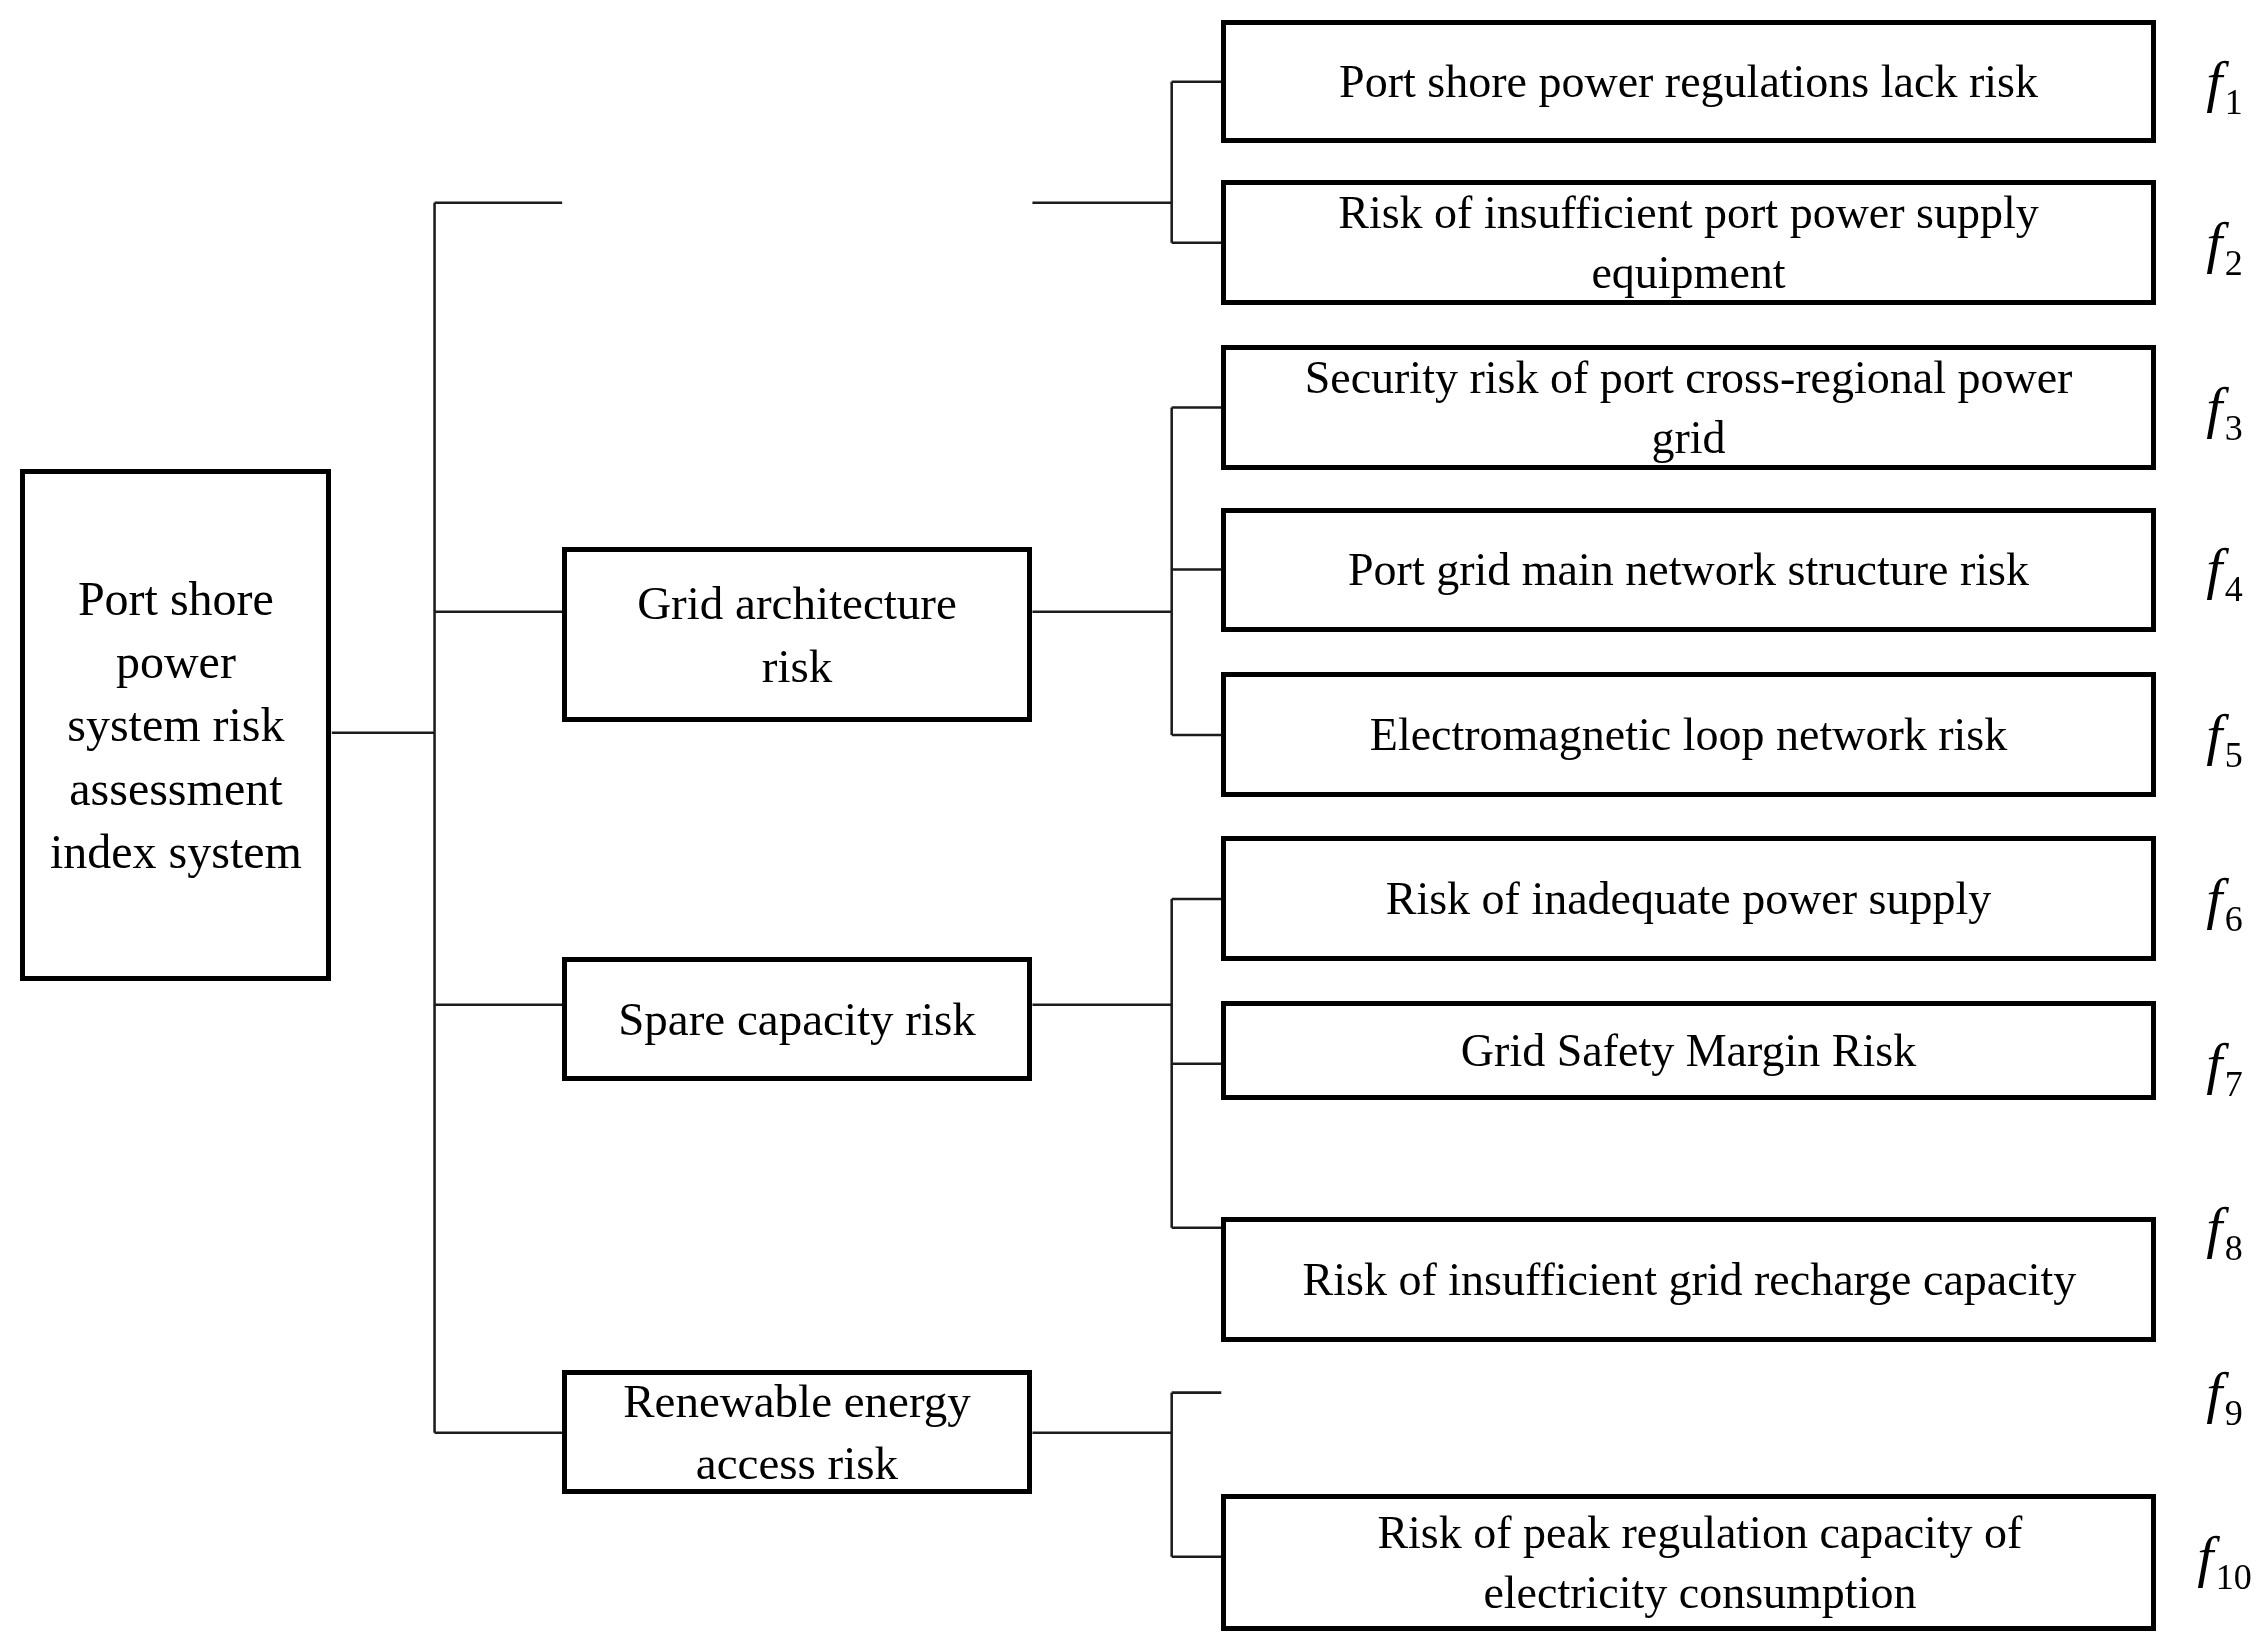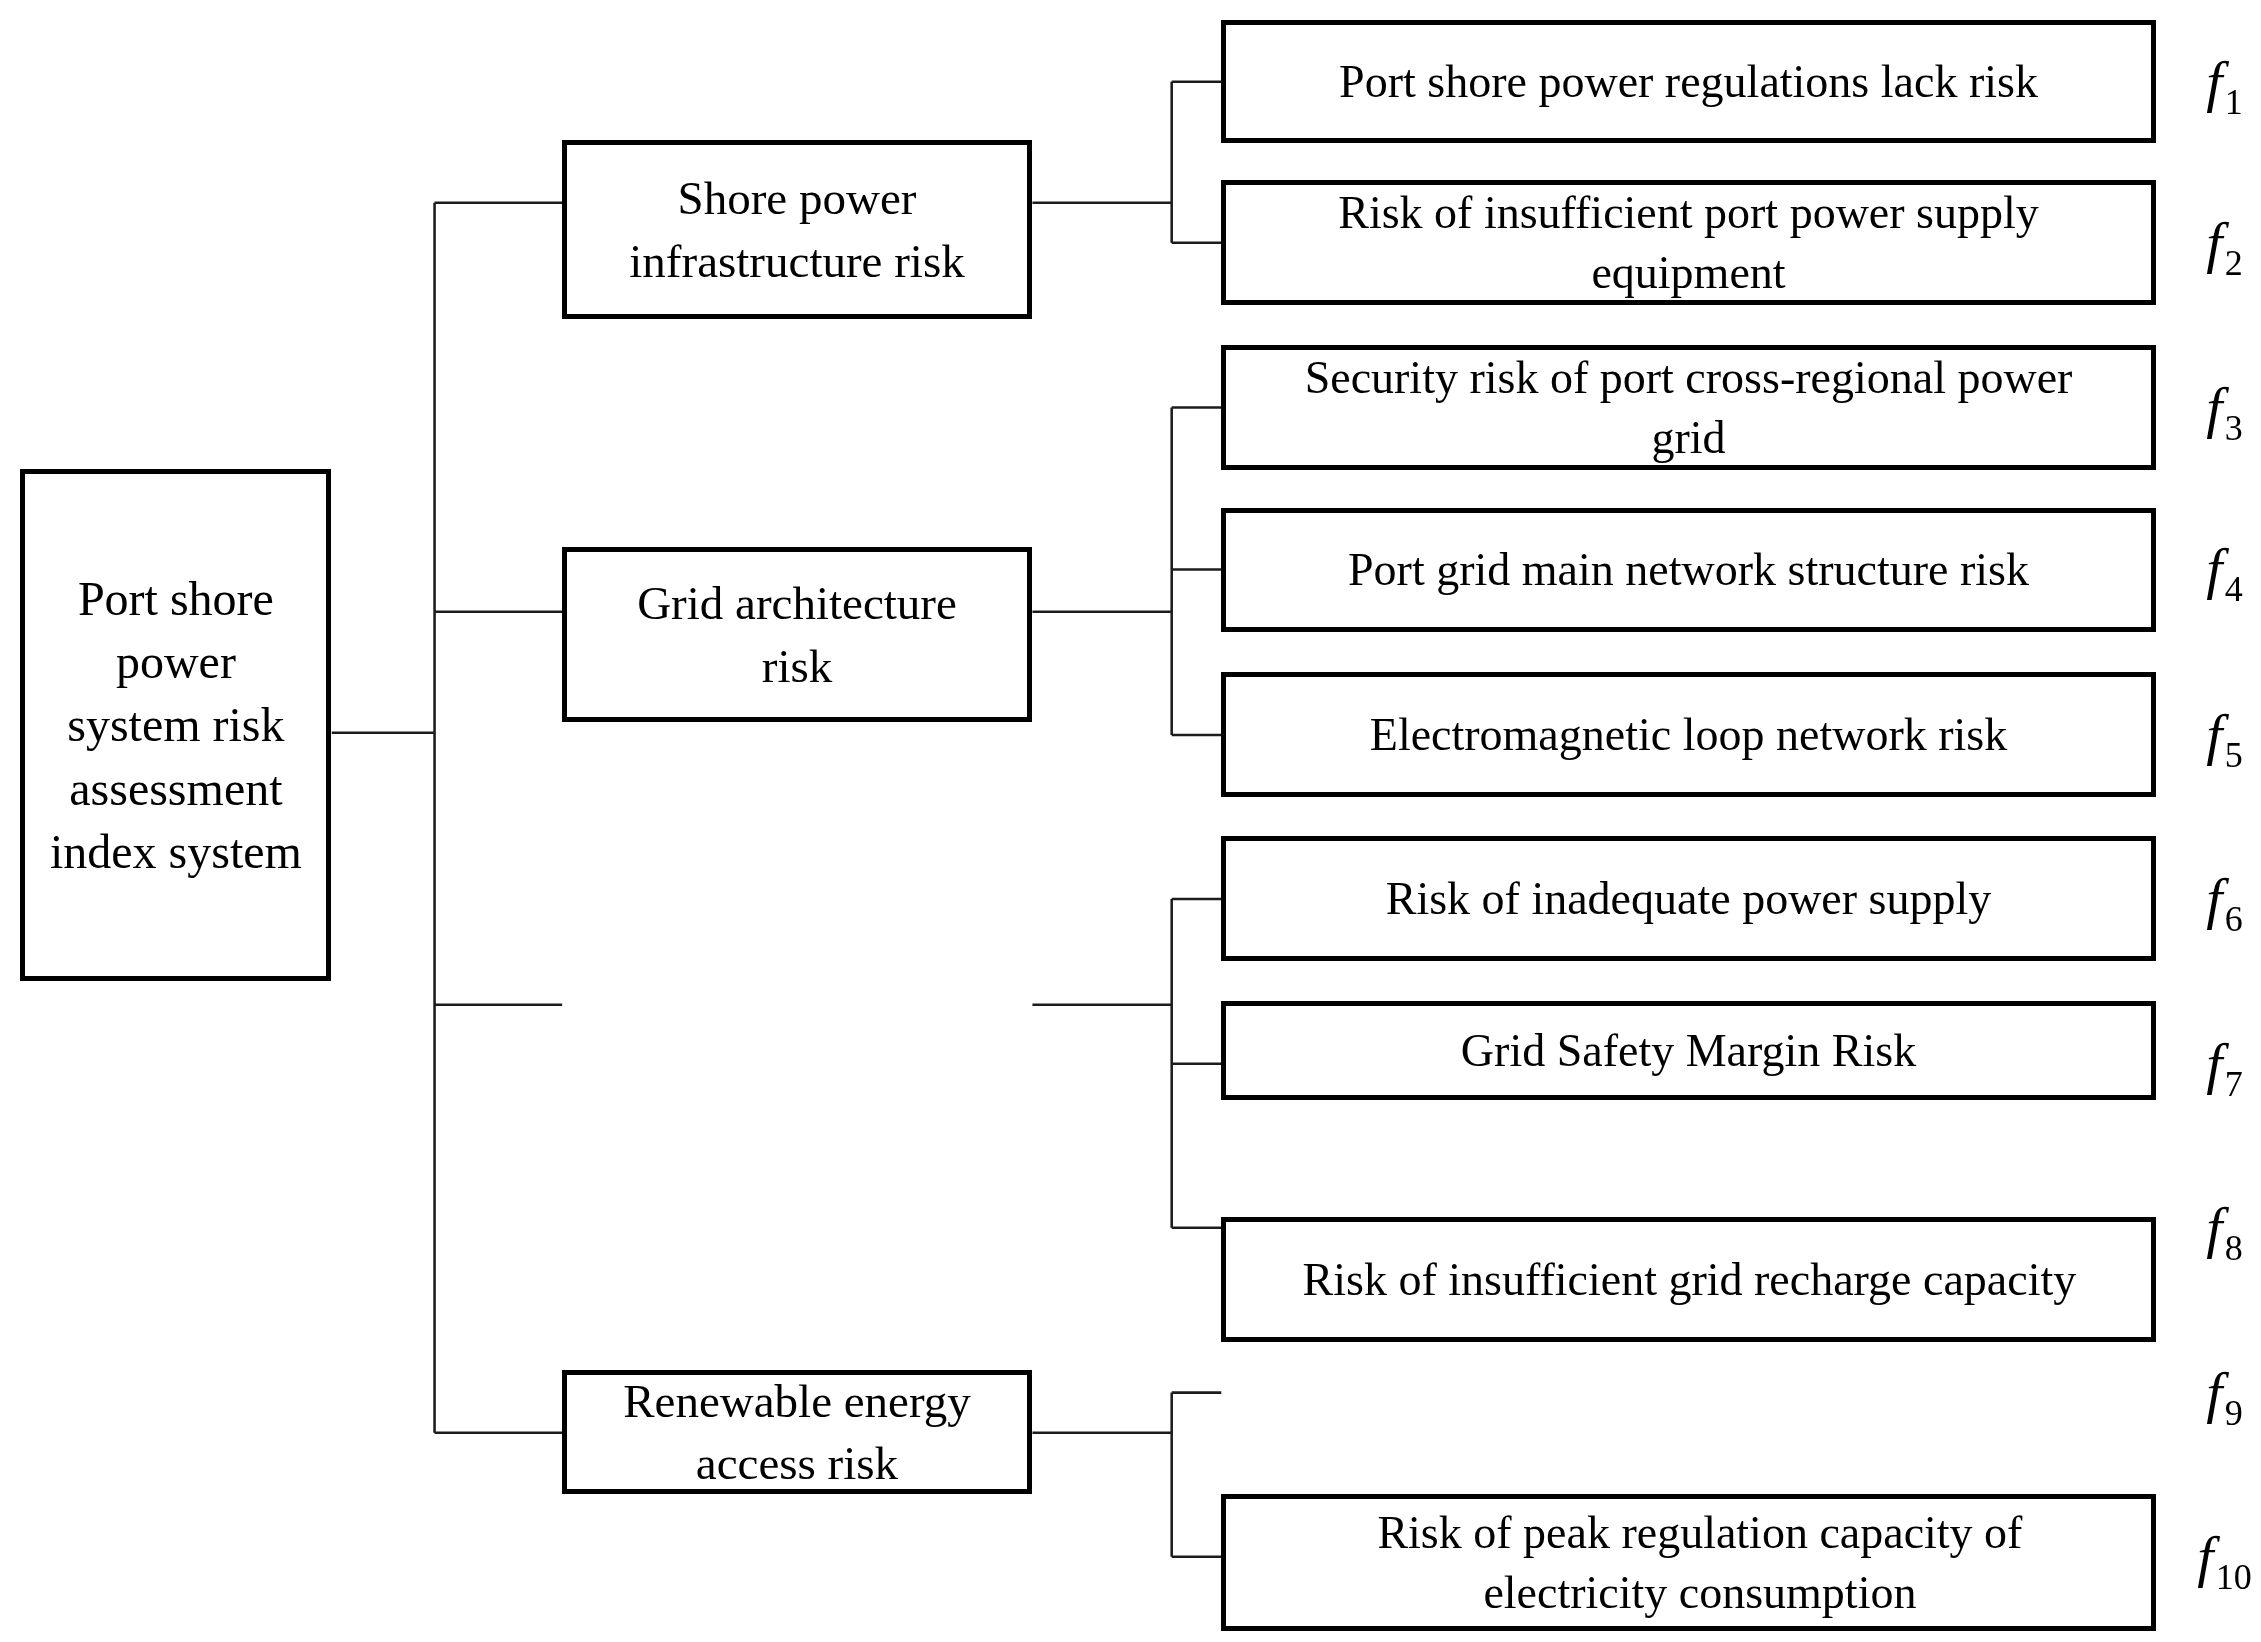--- a/index.html
+++ b/index.html
@@ -133,24 +133,23 @@
     <path d="M1607 1910 H1675"></path>
     <path d="M1607 2135 H1675"></path>
   </svg>
 
   <div class="box root">Port shore
 power
 system risk
 assessment
 index system</div>
 
-  <div class="box mid m1">Shore power
-infrastructure risk</div>
   <div class="box mid m2">Grid architecture
 risk</div>
+  <div class="box mid m3">Spare capacity risk</div>
   <div class="box mid m4">Renewable energy
 access risk</div>
 
   <div class="box leaf l1">Port shore power regulations lack risk</div>
   <div class="box leaf l2">Risk of insufficient port power supply
 equipment</div>
   <div class="box leaf l3">Security risk of port cross-regional power
 grid</div>
   <div class="box leaf l4">Port grid main network structure risk</div>
   <div class="box leaf l5">Electromagnetic loop network risk</div>

